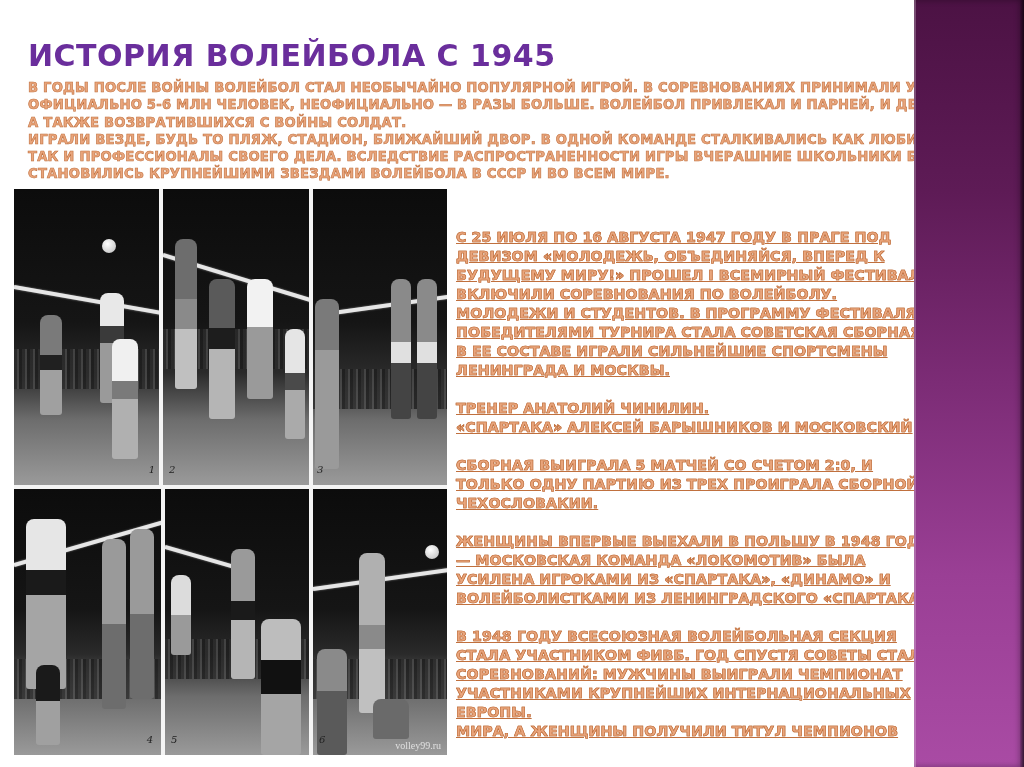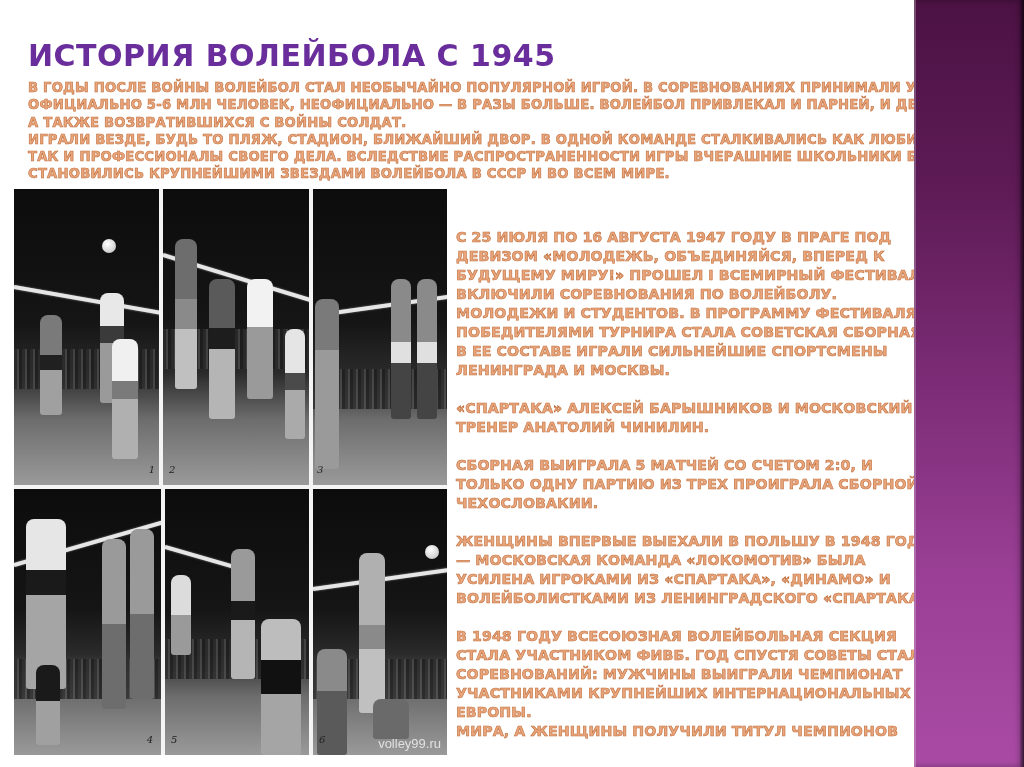--- a/index.html
+++ b/index.html
@@ -34,21 +34,21 @@
   .intro {
     position:absolute; left:24px; top:79px; width:880px;
     font-size:13.2px; line-height:17.3px; letter-spacing:0.2px;
   }
   .intro p { margin:0; white-space:nowrap; }
   .right-col {
     position:absolute; left:452px; top:228px; width:450px;
     font-size:14.2px; line-height:19px; letter-spacing:0.1px;
   }
   .right-col p { margin:0 0 19px 0; }
-  .right-col p .ln { display:block; white-space:nowrap; }
+  .right-col p .ln { display:block; white-space:nowrap;text-decoration:underline; }
 
   .photos {
     position:absolute; left:10px; top:189px; width:433px; height:566px;
     background:#f4f4f4;
   }
   .ph {
     position:absolute; overflow:hidden;
     background:
       linear-gradient(180deg, #0c0c0c 0%, #151515 45%, #2a2a2a 62%, #6d6d6d 78%, #9a9a9a 100%);
   }
@@ -66,22 +66,22 @@
     opacity:0.8;
   }
   .ph .player {
     position:absolute; border-radius:8px 8px 3px 3px;
   }
   .ph .num {
     position:absolute; bottom:10px; font-size:10px; font-style:italic; color:#222;
     font-family:"DejaVu Serif", serif;
   }
   .ph .wm {
-    position:absolute; right:6px; bottom:4px; font-size:13px; color:#e0e0e0;
-    font-family:Liberation Sans, sans-serif;
+    position:absolute; right:6px; bottom:4px; font-size:10px; color:#e0e0e0;
+    font-family:Liberation Serif, serif;
   }
 </style>
 </head>
 <body>
 
 <div class="slide">
 
   <div class="title">ИСТОРИЯ ВОЛЕЙБОЛА С 1945</div>
 
   <div class="intro txt">
@@ -161,22 +161,22 @@
       <span class="ln">С 25 ИЮЛЯ ПО 16 АВГУСТА 1947 ГОДУ В ПРАГЕ ПОД</span>
       <span class="ln">ДЕВИЗОМ «МОЛОДЕЖЬ, ОБЪЕДИНЯЙСЯ, ВПЕРЕД К</span>
       <span class="ln">БУДУЩЕМУ МИРУ!» ПРОШЕЛ I ВСЕМИРНЫЙ ФЕСТИВАЛЬ</span>
       <span class="ln">ВКЛЮЧИЛИ СОРЕВНОВАНИЯ ПО ВОЛЕЙБОЛУ.</span>
       <span class="ln">МОЛОДЕЖИ И СТУДЕНТОВ. В ПРОГРАММУ ФЕСТИВАЛЯ</span>
       <span class="ln">ПОБЕДИТЕЛЯМИ ТУРНИРА СТАЛА СОВЕТСКАЯ СБОРНАЯ.</span>
       <span class="ln">В ЕЕ СОСТАВЕ ИГРАЛИ СИЛЬНЕЙШИЕ СПОРТСМЕНЫ</span>
       <span class="ln">ЛЕНИНГРАДА И МОСКВЫ.</span>
     </p>
     <p>
+      <span class="ln">ТРЕНЕР АНАТОЛИЙ ЧИНИЛИН.</span>
       <span class="ln">«СПАРТАКА» АЛЕКСЕЙ БАРЫШНИКОВ И МОСКОВСКИЙ</span>
-      <span class="ln">ТРЕНЕР АНАТОЛИЙ ЧИНИЛИН.</span>
     </p>
     <p>
       <span class="ln">СБОРНАЯ ВЫИГРАЛА 5 МАТЧЕЙ СО СЧЕТОМ 2:0, И</span>
       <span class="ln">ТОЛЬКО ОДНУ ПАРТИЮ ИЗ ТРЕХ ПРОИГРАЛА СБОРНОЙ</span>
       <span class="ln">ЧЕХОСЛОВАКИИ.</span>
     </p>
     <p>
       <span class="ln">ЖЕНЩИНЫ ВПЕРВЫЕ ВЫЕХАЛИ В ПОЛЬШУ В 1948 ГОДУ</span>
       <span class="ln">— МОСКОВСКАЯ КОМАНДА «ЛОКОМОТИВ» БЫЛА</span>
       <span class="ln">УСИЛЕНА ИГРОКАМИ ИЗ «СПАРТАКА», «ДИНАМО» И</span>

